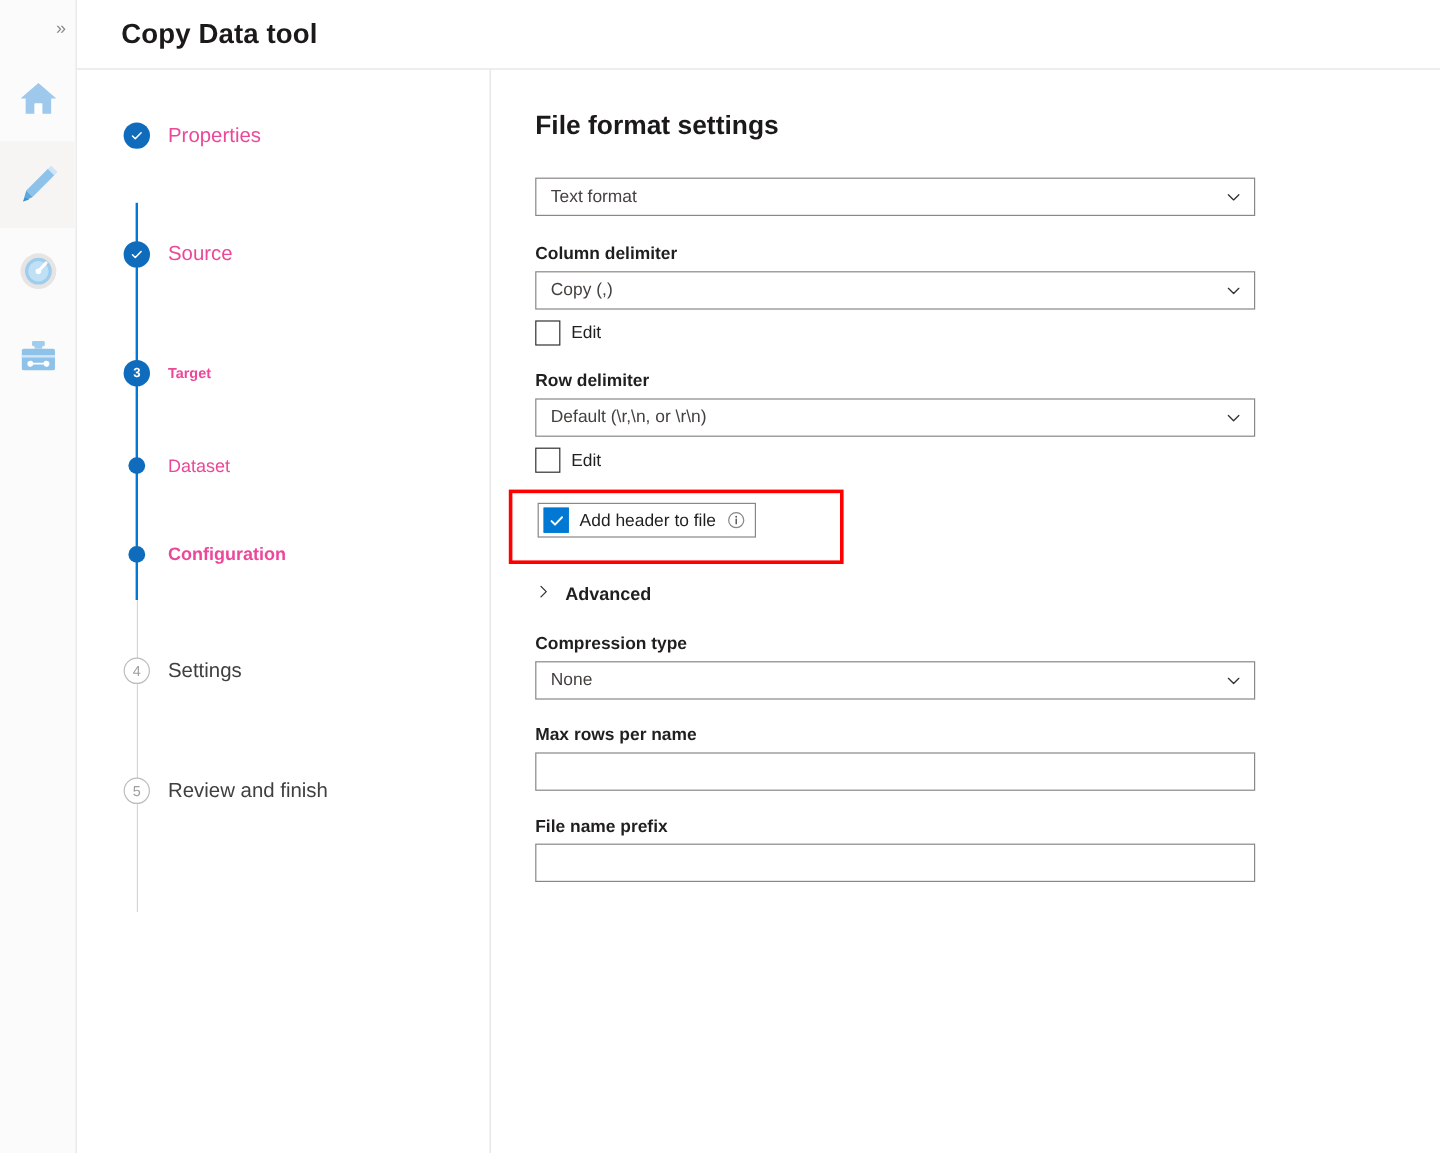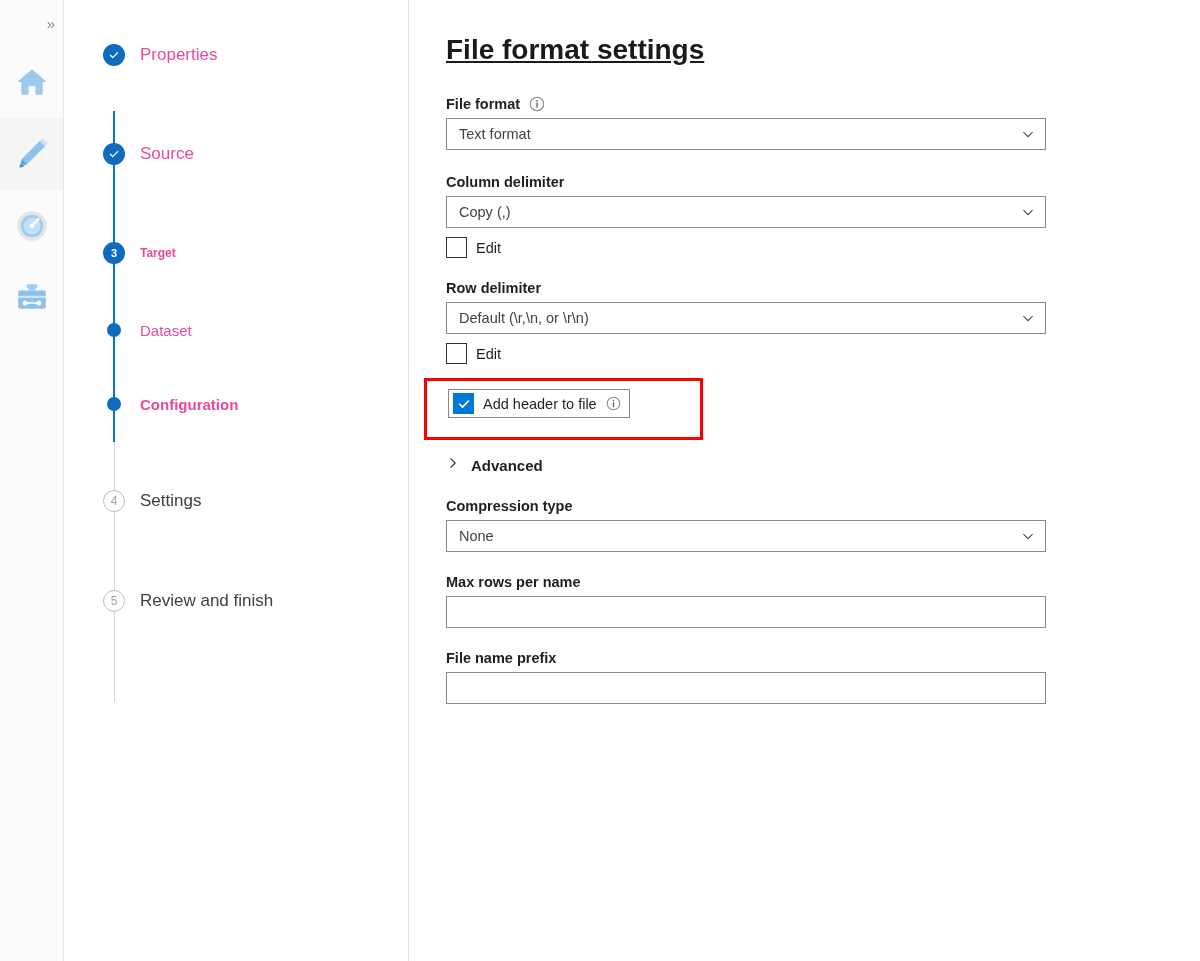--- a/index.html
+++ b/index.html
@@ -169,25 +169,24 @@
   .step-label.muted  { color: #404040; }
 
   
   #form {
     flex: 1 1 auto;
     padding: 34px 0 0 37px;
     box-sizing: border-box;
     min-width: 0;
   }
   #form-heading {
-    font-size: 28px;
+    font-size: 22px;
     font-weight: 600;
     color: #1b1a19;
     margin: 0 0 30px 0;
-    text-decoration: underline;
   }
   .field { margin-bottom: 0; }
   .field-label {
     font-size: 14.5px;
     font-weight: 700;
     color: #201f1e;
     display: flex;
     align-items: center;
     gap: 9px;
     margin-bottom: 6px;
@@ -347,20 +346,23 @@
           <rect x="3" y="9" width="26" height="17" rx="1.5" fill="#8fc2e8"></rect>
           <rect x="3" y="14" width="26" height="2" fill="#cfe4f5"></rect>
           <path d="M12 21.5 h8 a2.4 2.4 0 1 0 0-1.4 h-8 a2.4 2.4 0 1 0 0 1.4 Z" fill="#ffffff"></path>
         </svg>
       </span>
     </div>
   </div>
 
   <div id="main">
 
+    <div id="titlebar">
+      <div id="page-title">Copy Data tool</div>
+    </div>
 
     <div id="body-area">
 
       <div id="steps">
         <div class="step-list">
 
           <div class="connector" style="top:69px; height:331px;"></div>
 
           <div class="connector muted" style="top:400px; height:260px;"></div>
 
@@ -414,30 +416,20 @@
           </div>
 
         </div>
       </div>
 
       <div id="form">
 
         <h2 id="form-heading">File format settings</h2>
 
         <div class="field">
-          <div class="field-label">
-            <span>File format</span>
-            <span class="info-icon">
-              <svg width="16" height="16" viewBox="0 0 16 16" aria-hidden="true">
-                <circle cx="8" cy="8" r="6.7" fill="none" stroke="#8a8886" stroke-width="1.1"></circle>
-                <circle cx="8" cy="4.9" r="0.85" fill="#605e5c"></circle>
-                <rect x="7.35" y="6.6" width="1.35" height="5" fill="#605e5c"></rect>
-              </svg>
-            </span>
-          </div>
           <div class="control">
             <span class="value">Text format</span>
             <span class="caret">
               <svg width="14" height="14" viewBox="0 0 16 16" aria-hidden="true">
                 <path d="M3 6 L8 11 L13 6" fill="none" stroke="#323130" stroke-width="1.2" stroke-linecap="round" stroke-linejoin="round"></path>
               </svg>
             </span>
           </div>
         </div>
 

